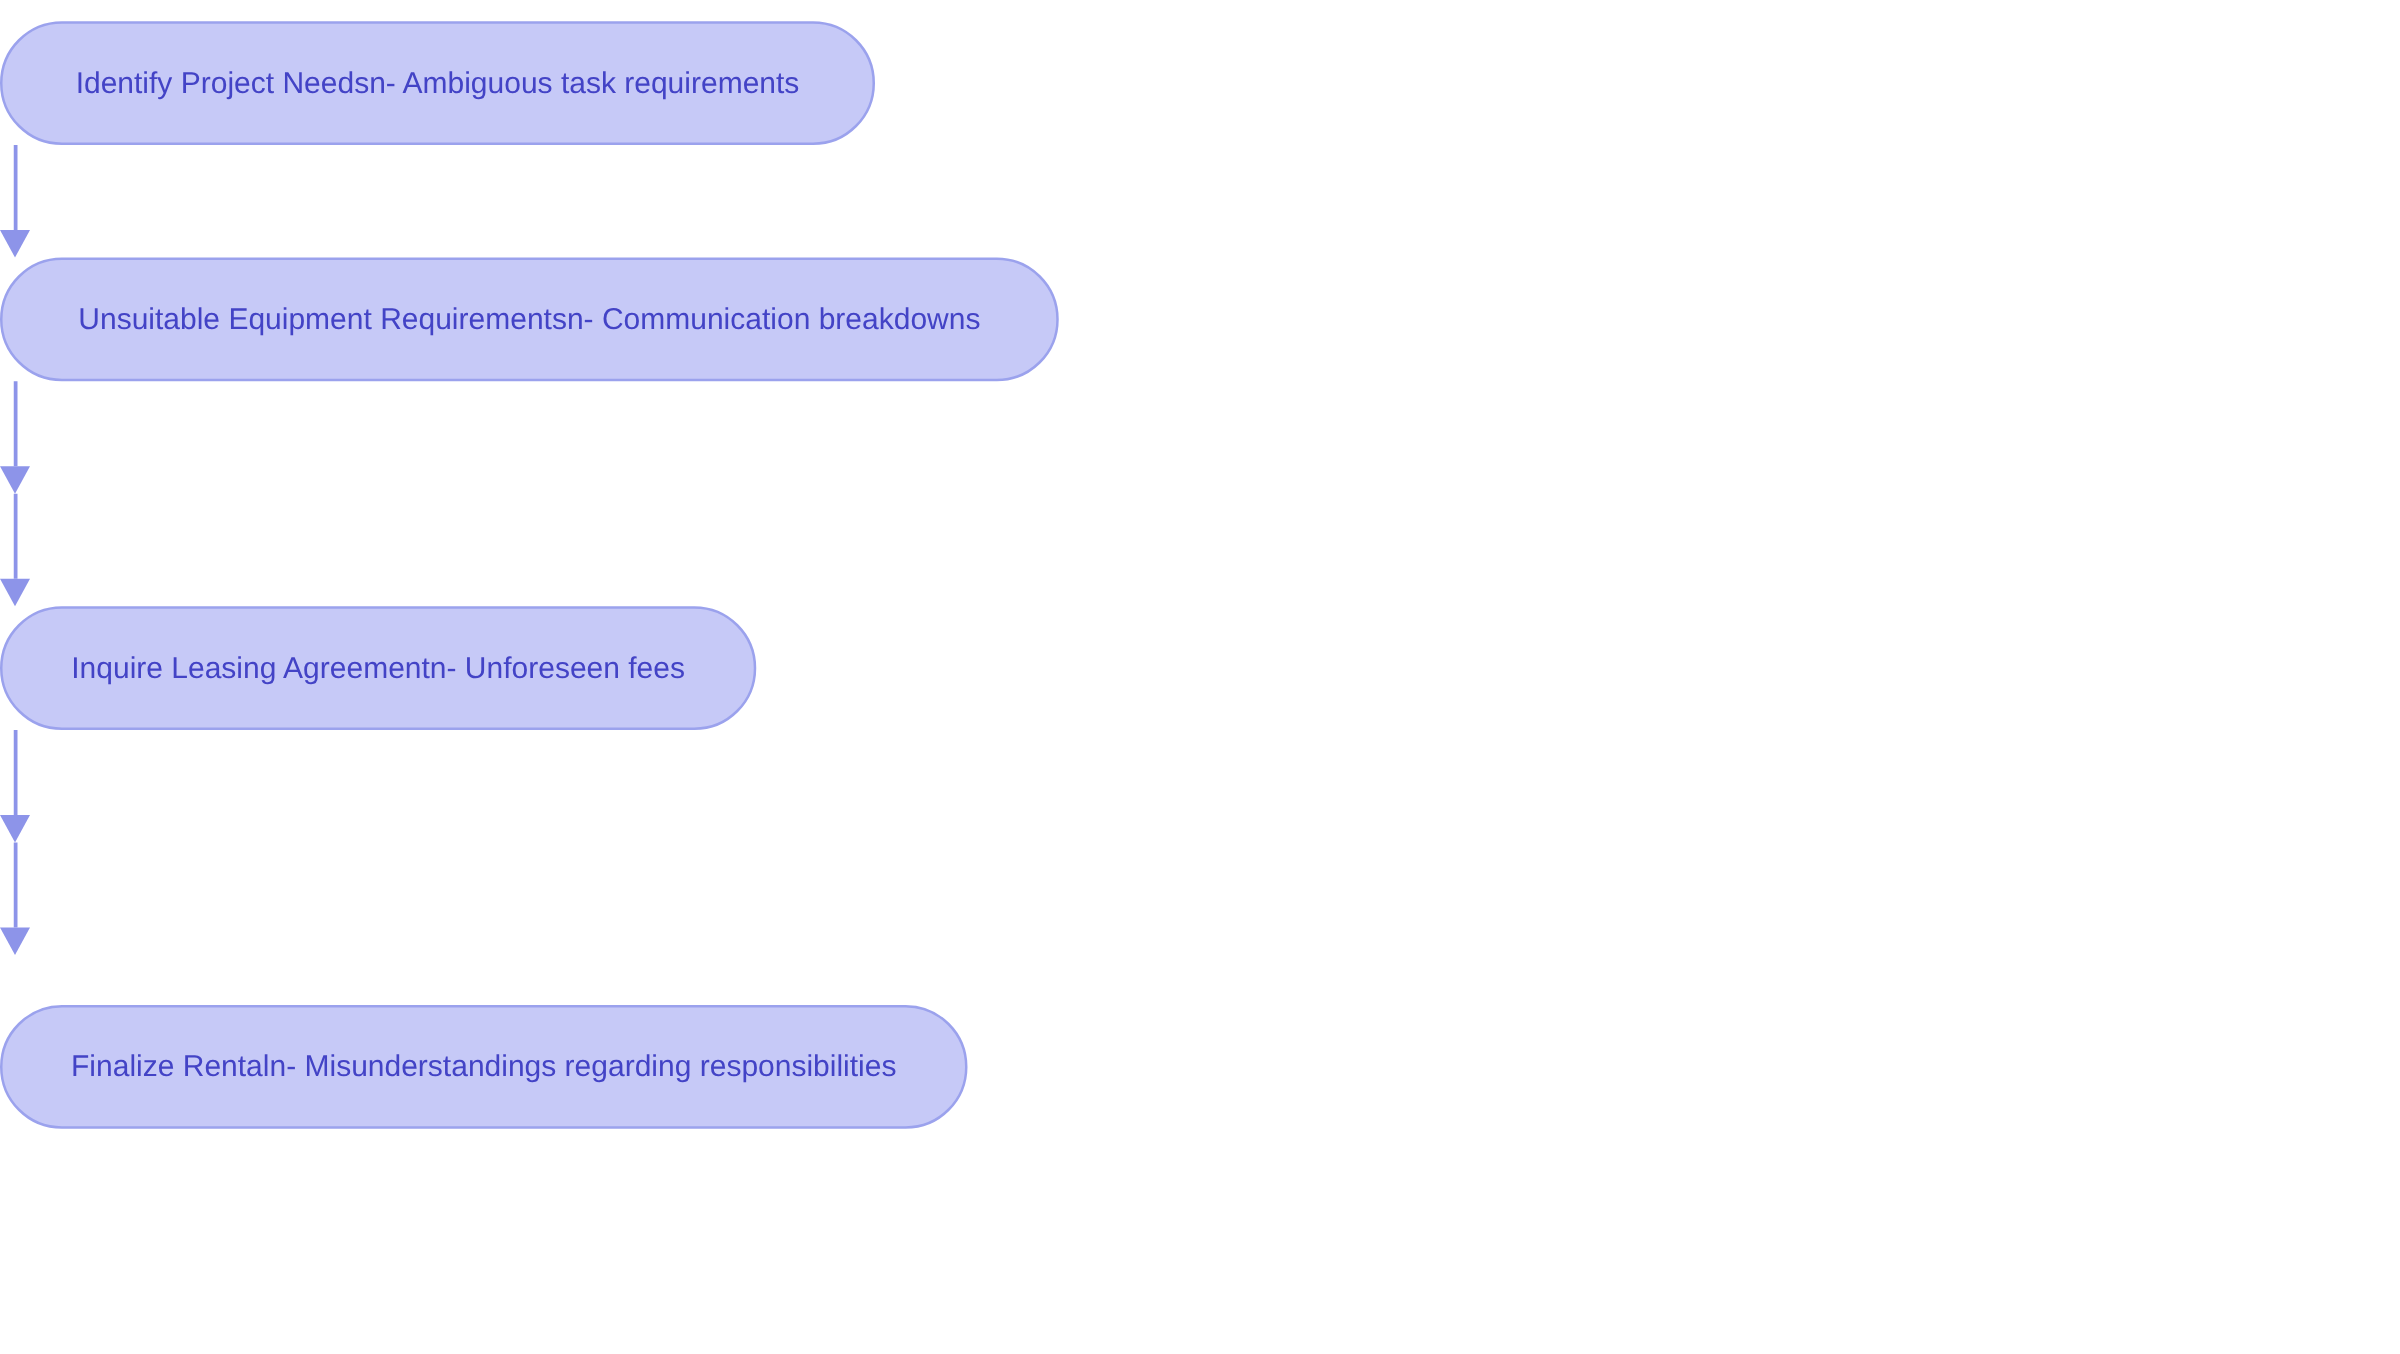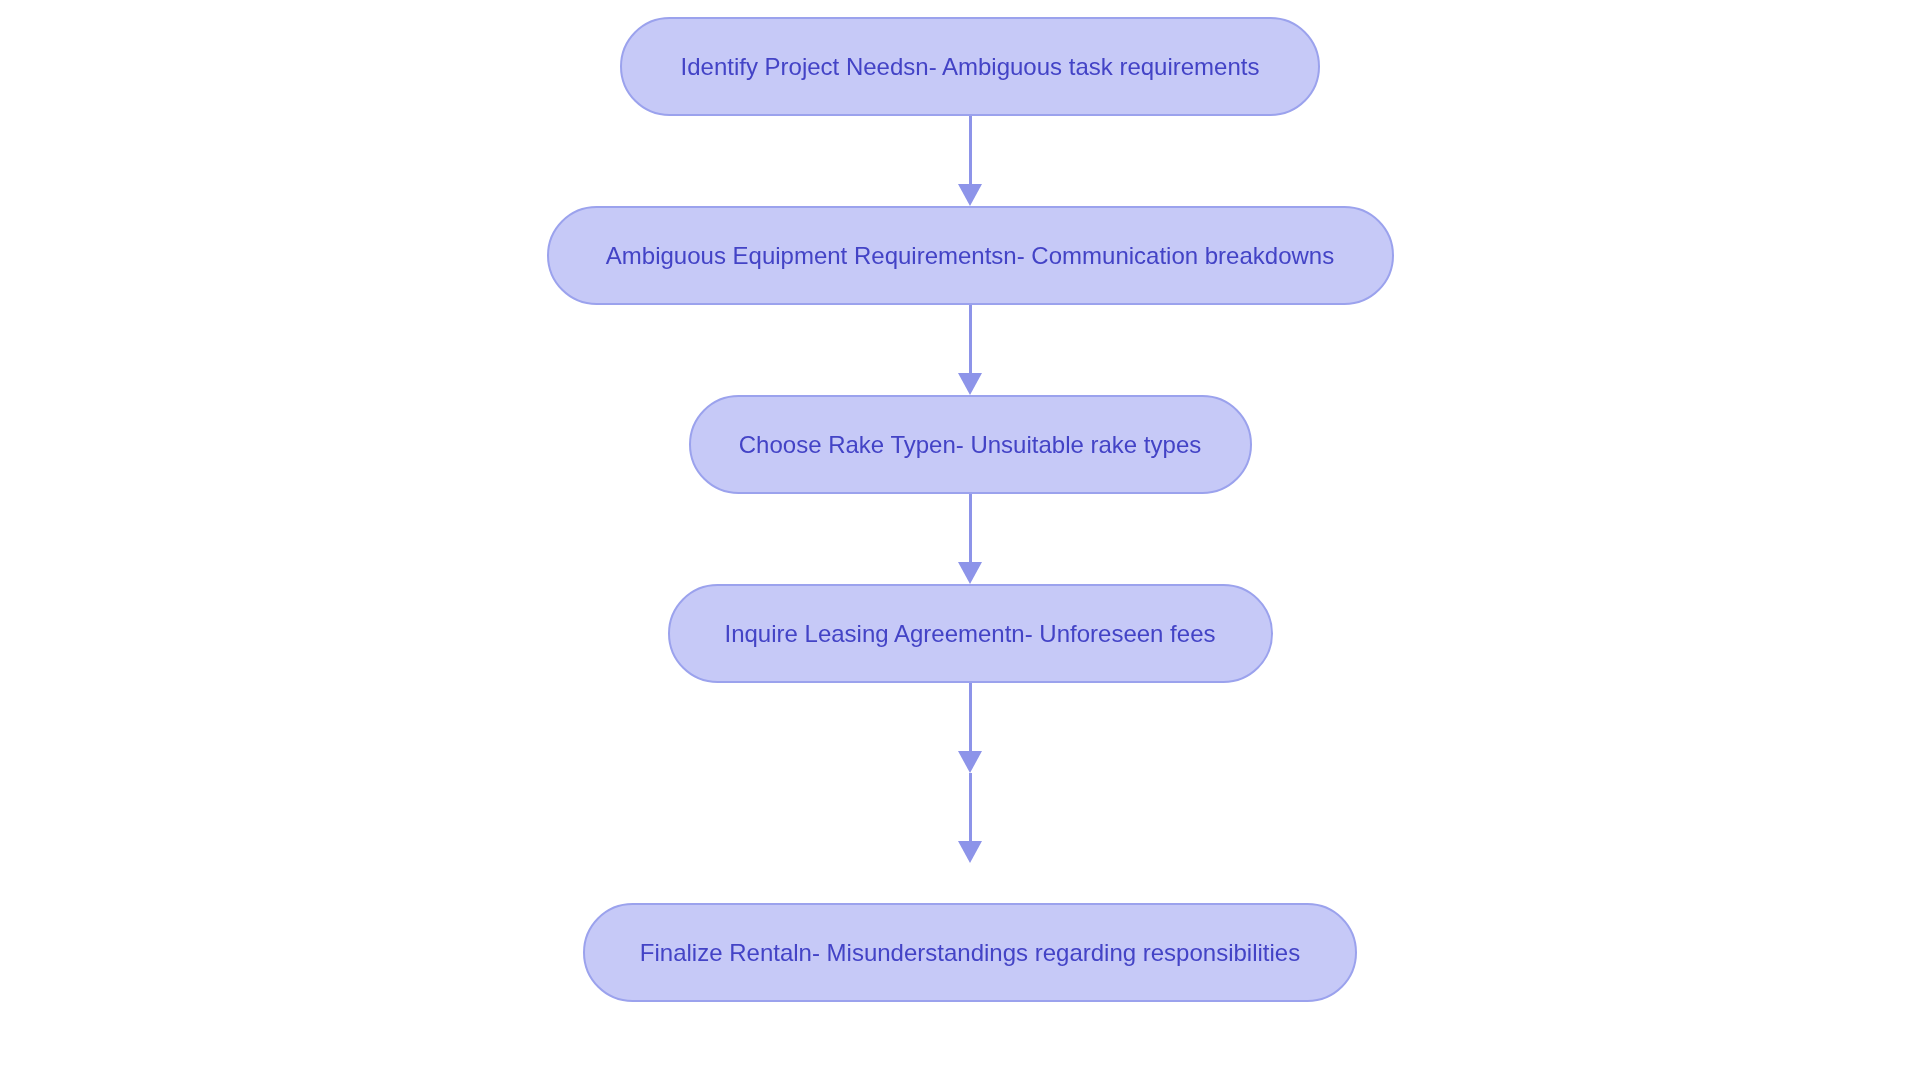--- a/index.html
+++ b/index.html
@@ -16,22 +16,20 @@
     background: var(--bg);
     overflow: hidden;
     font-family: "Liberation Sans", sans-serif;
   }
   .canvas {
     width: 1920px;
     height: 1083px;
     padding-top: 17px;
     display: flex;
     flex-direction: column;
-    align-items: center;
-    padding-left: 20px;
   }
   .node {
     height: 99px;
     border-radius: 50px;
     background: var(--node-fill);
     border: 2px solid var(--node-border);
     display: flex;
     align-items: center;
     justify-content: center;
     flex: 0 0 auto;
@@ -80,31 +78,28 @@
   <div class="node n0">
     <span class="node-label">Identify Project Needsn- Ambiguous task requirements</span>
   </div>
 
   <div class="arrow">
     <div class="arrow-line"></div>
     <div class="arrow-head"></div>
   </div>
 
   <div class="node n1">
-    <span class="node-label">Ambiguous Equipment Requirementsn- Communication breakdowns</span>
+    <span class="node-label">Unsuitable Equipment Requirementsn- Communication breakdowns</span>
   </div>
 
   <div class="arrow">
     <div class="arrow-line"></div>
     <div class="arrow-head"></div>
   </div>
 
-  <div class="node n2">
-    <span class="node-label">Choose Rake Typen- Unsuitable rake types</span>
-  </div>
 
   <div class="arrow">
     <div class="arrow-line"></div>
     <div class="arrow-head"></div>
   </div>
 
   <div class="node n3">
     <span class="node-label">Inquire Leasing Agreementn- Unforeseen fees</span>
   </div>
 

